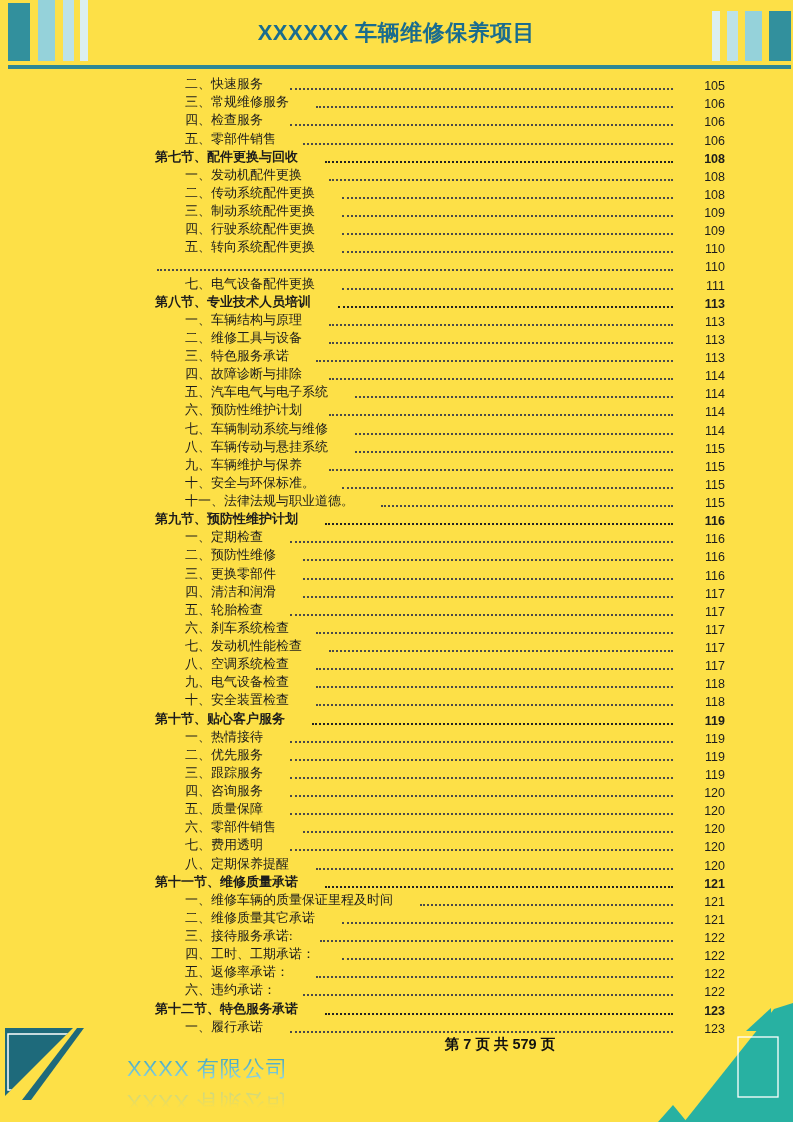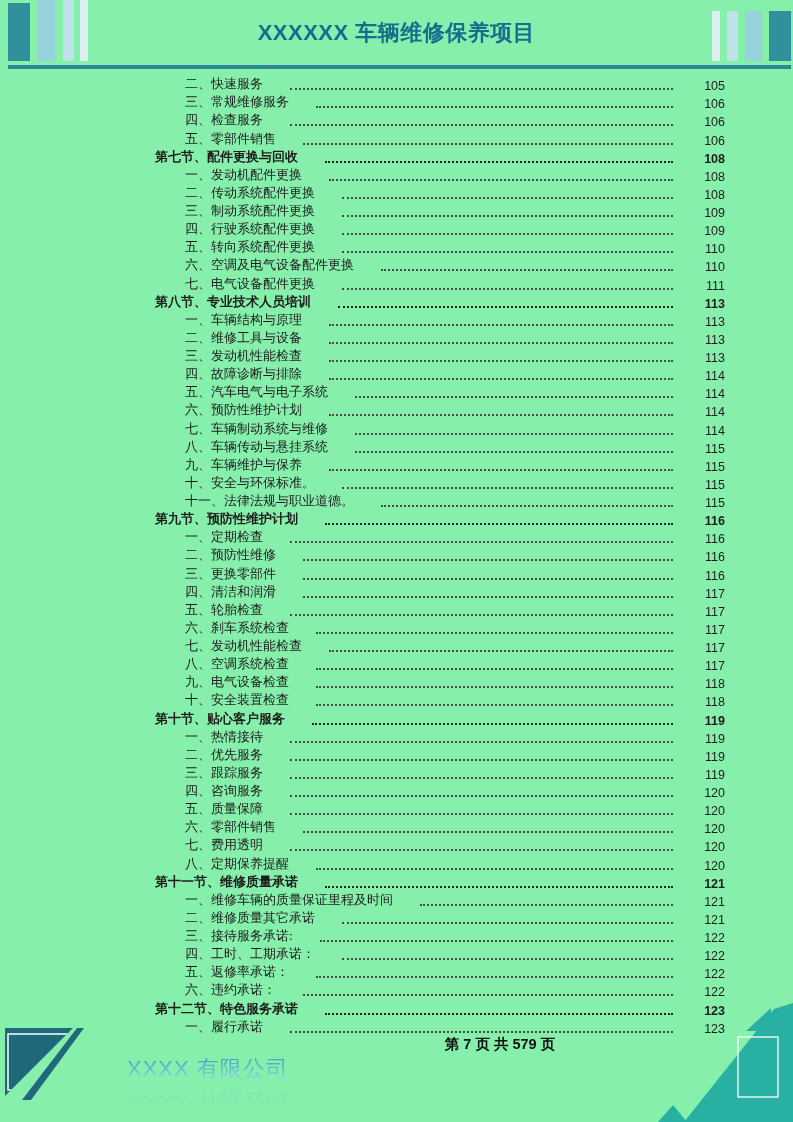--- a/index.html
+++ b/index.html
@@ -1,17 +1,17 @@
 <!DOCTYPE html>
 <html><head>
 <meta charset="utf-8">
 <style>
   html,body { margin:0; padding:0; background:#888; }
   .page {
-    position:relative; width:793px; height:1122px; background:#86efac;
+    position:relative; width:793px; height:1122px; background:#fde047;
     margin:0 auto; overflow:hidden;
     font-family:"Liberation Serif","DejaVu Serif",serif;
   }
   
   .bar { position:absolute; }
   .b-dark   { background:#32909d; }
   .b-mid    { background:#95d2da; }
   .b-light  { background:#bde2e7; }
   .b-faint  { background:#dceff2; }
   .bar.l1 { left:8px;  top:3px;  width:22px; height:58px; }
@@ -138,21 +138,20 @@
         <span class="t">四、行驶系统配件更换</span>
         <span class="leader"></span>
         <span class="pg">109</span>
       </div>
       <div class="toc-row item">
         <span class="t">五、转向系统配件更换</span>
         <span class="leader"></span>
         <span class="pg">110</span>
       </div>
       <div class="toc-row item">
-        <span class="t">六、空调及电气设备配件更换</span>
         <span class="leader"></span>
         <span class="pg">110</span>
       </div>
       <div class="toc-row item">
         <span class="t">七、电气设备配件更换</span>
         <span class="leader"></span>
         <span class="pg">111</span>
       </div>
       <div class="toc-row section">
         <span class="t">第八节、专业技术人员培训</span>
@@ -163,21 +162,21 @@
         <span class="t">一、车辆结构与原理</span>
         <span class="leader"></span>
         <span class="pg">113</span>
       </div>
       <div class="toc-row item">
         <span class="t">二、维修工具与设备</span>
         <span class="leader"></span>
         <span class="pg">113</span>
       </div>
       <div class="toc-row item">
-        <span class="t">三、发动机性能检查</span>
+        <span class="t">三、特色服务承诺</span>
         <span class="leader"></span>
         <span class="pg">113</span>
       </div>
       <div class="toc-row item">
         <span class="t">四、故障诊断与排除</span>
         <span class="leader"></span>
         <span class="pg">114</span>
       </div>
       <div class="toc-row item">
         <span class="t">五、汽车电气与电子系统</span>

